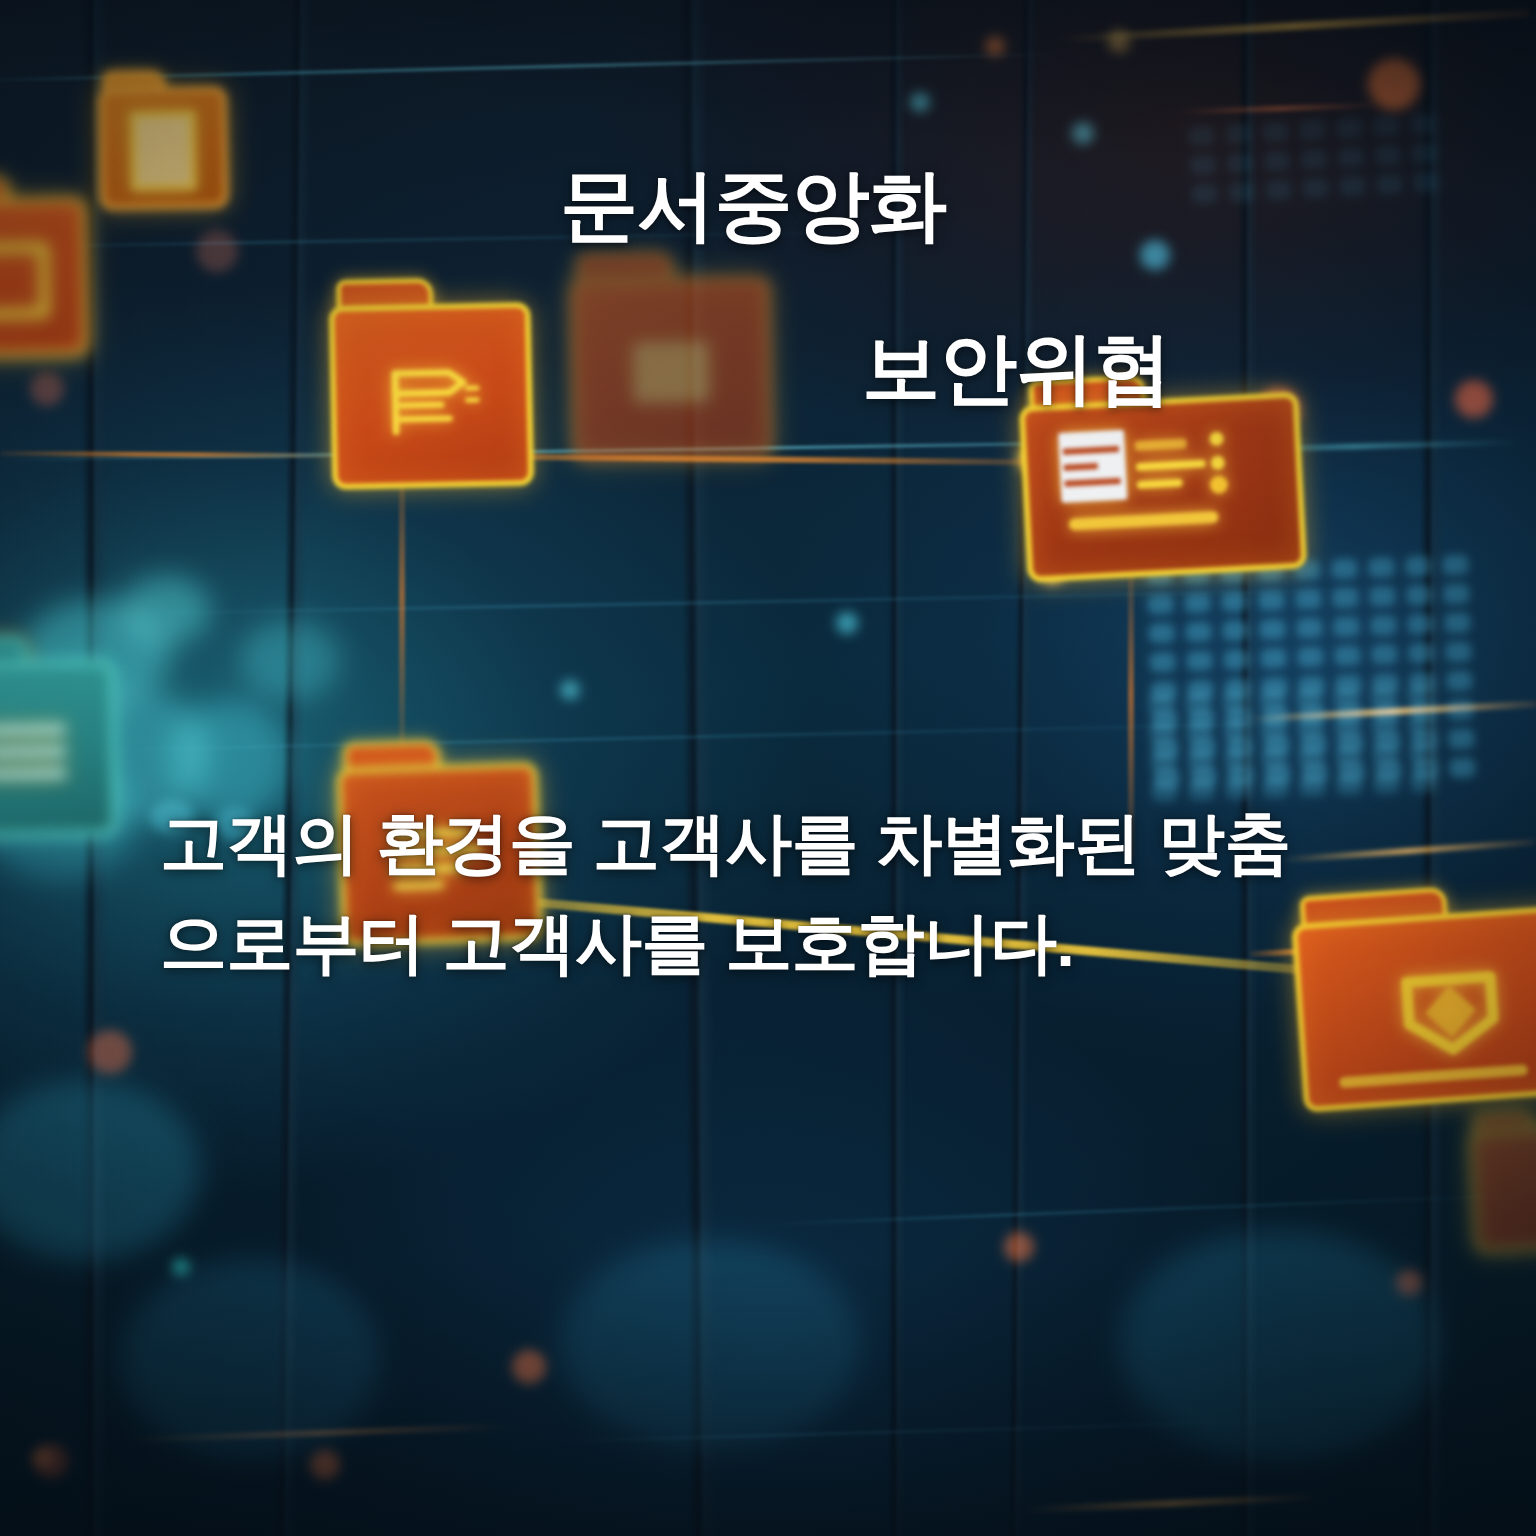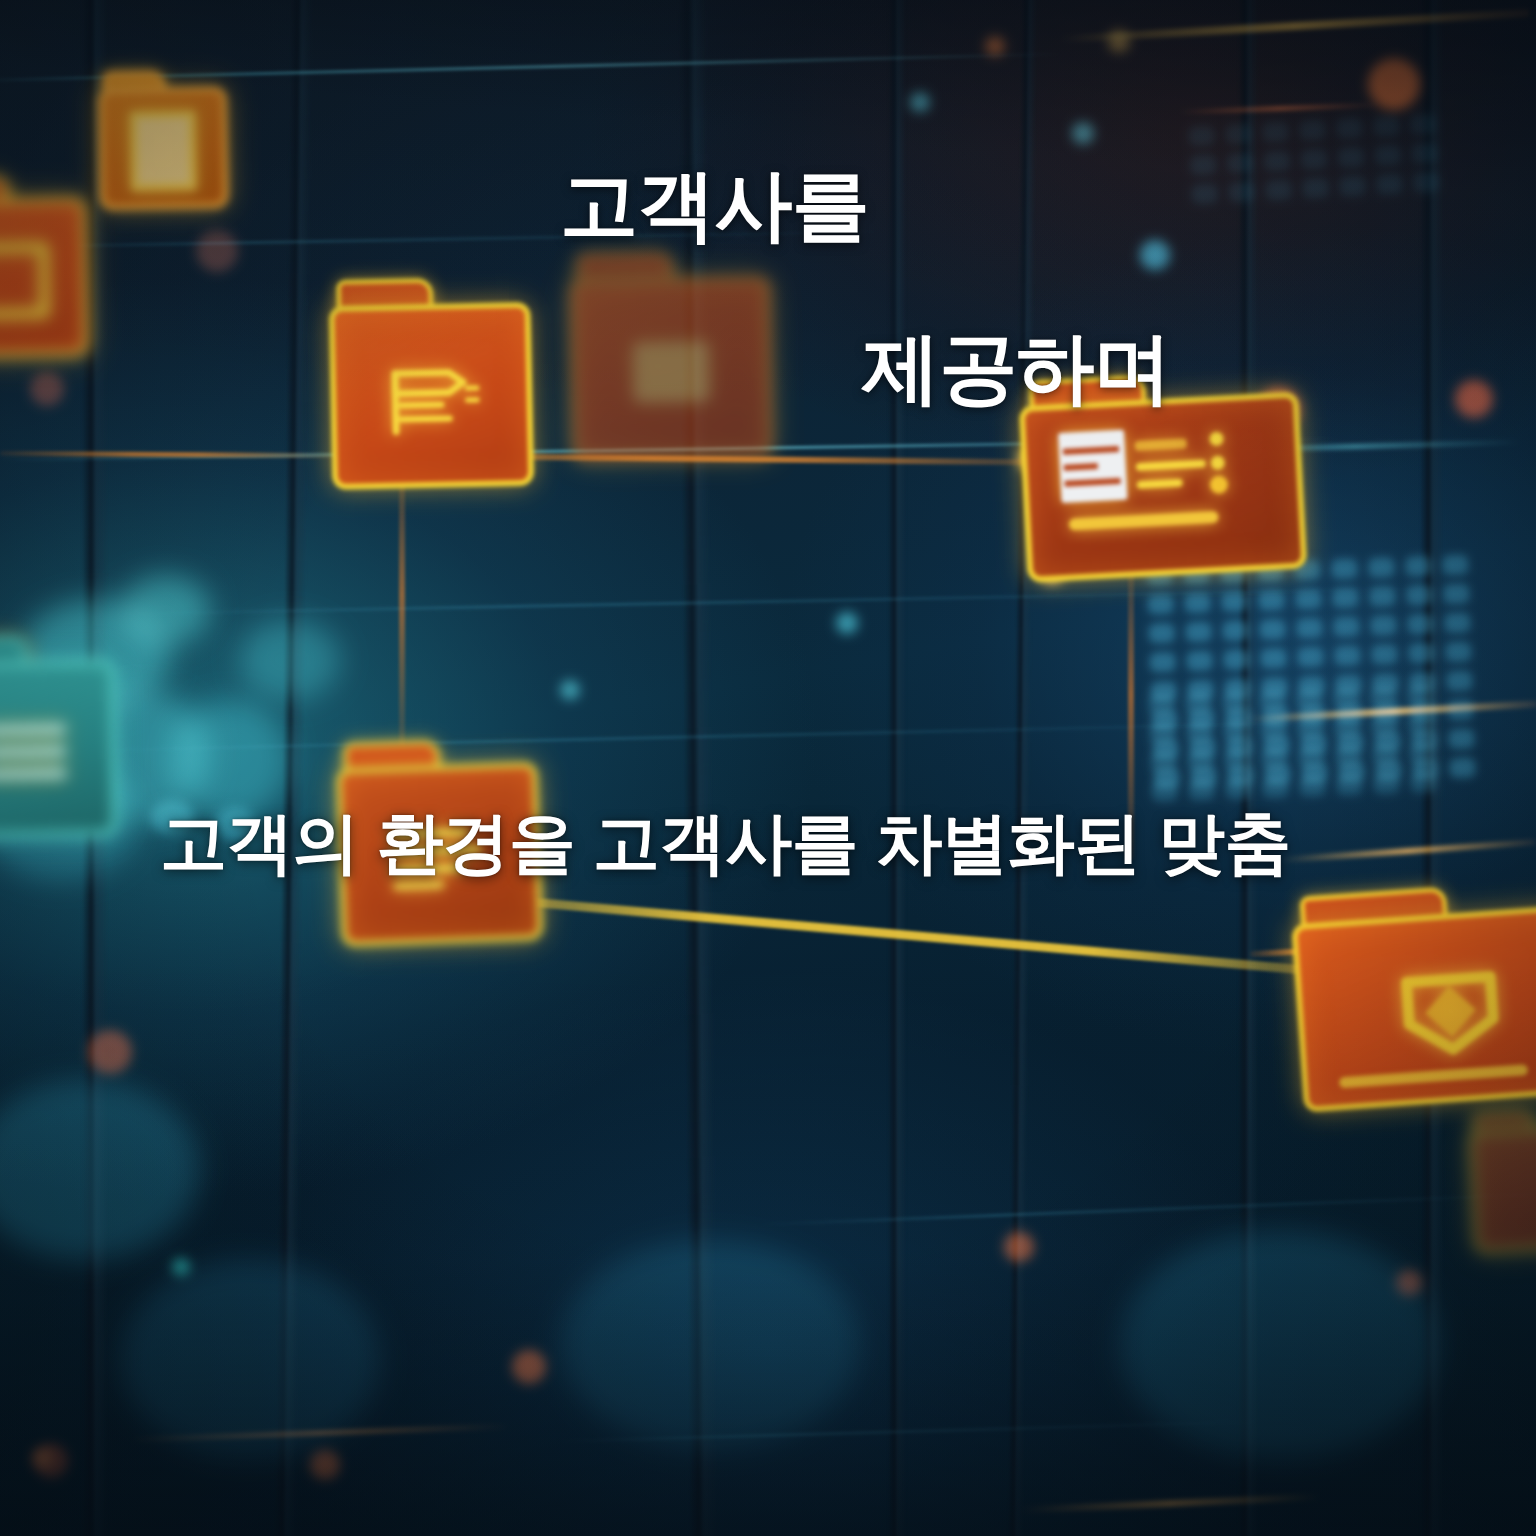--- a/index.html
+++ b/index.html
@@ -469,22 +469,23 @@
 
   <div class="folder blurmax" style="left:1470px; top:1110px; width:120px; height:130px; opacity:0.5; transform:rotate(-3deg);">
     <div class="tab"></div>
     <div class="body"></div>
   </div>
 
   <div class="bg-dark-band"></div>
   <div class="bg-vignette"></div>
 
 
-  <div class="hl" id="label-dms">고객사를</div>
-
-
-  <div class="hl" id="label-backup">제공하며</div>
+  <div class="hl" id="label-dms">문서중앙화</div>
+
+
+  <div class="hl" id="label-backup">보안위협</div>
 
   <div id="body-copy">
     <span class="ln">고객의 환경을 고객사를 차별화된 맞춤</span>
+    <span class="ln">으로부터 고객사를 보호합니다.</span>
   </div>
 
 </div>
 
 </body></html>

